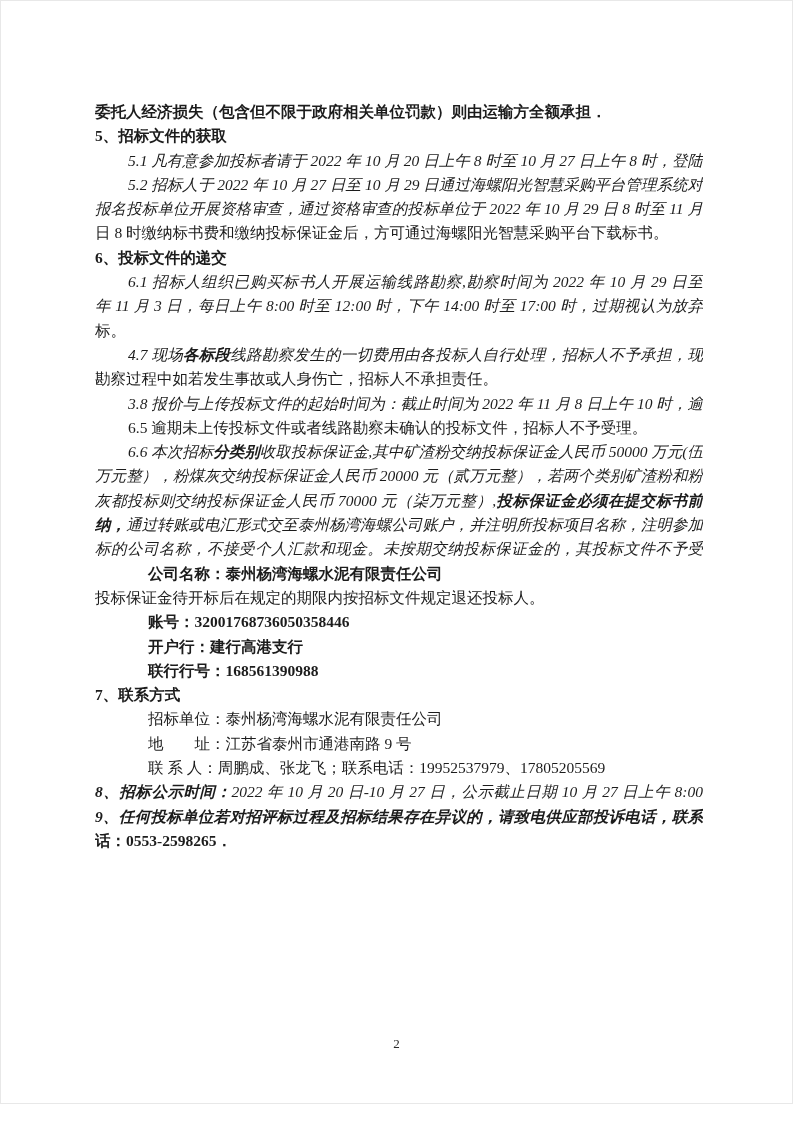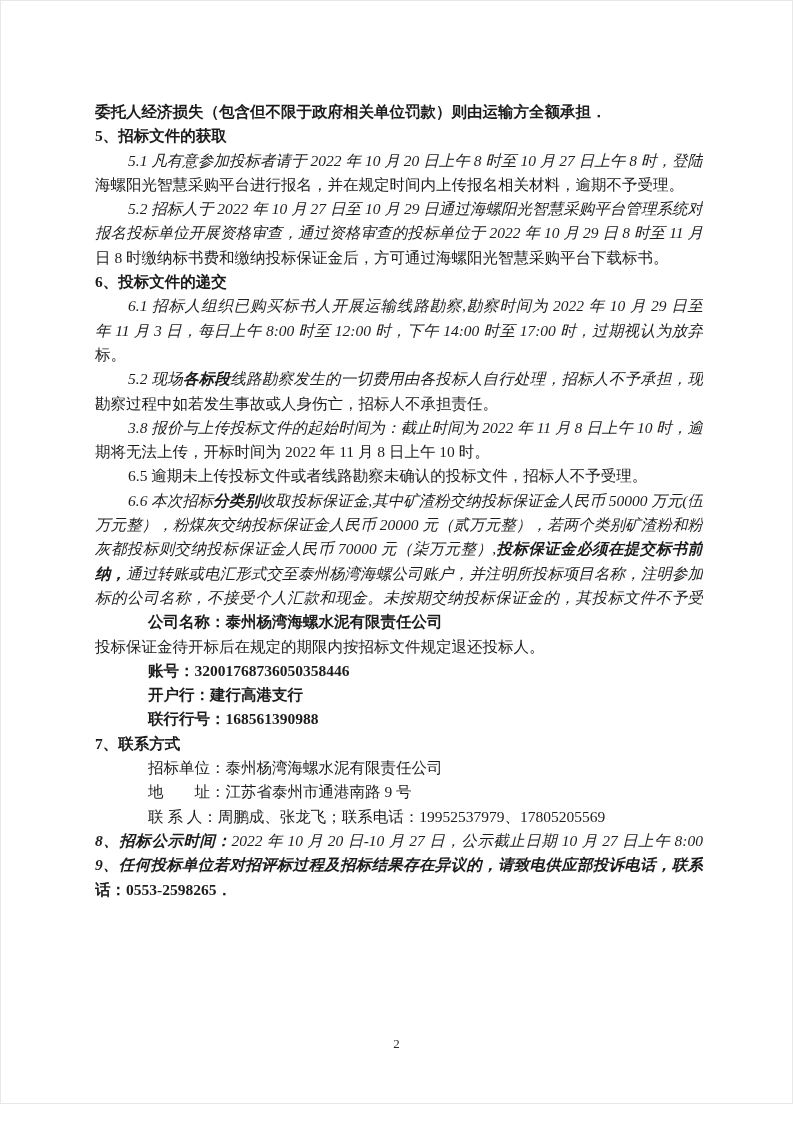--- a/index.html
+++ b/index.html
@@ -50,32 +50,30 @@
   }
 </style>
 </head>
 <body>
 
 <div class="page">
   <div class="doc-body">
       <div class="line"><span class="seg b">委托人经济损失（包含但不限于政府相关单位罚款）则由运输方全额承担．</span></div>
       <div class="line"><span class="seg b">5、招标文件的获取</span></div>
       <div class="line indent-para fill"><span class="seg">5.1 凡有意参加投标者请于 2022 年 10 月 20 日上午 8 时至 10 月 27 日上午 8 时，登陆</span></div>
-      <div class="line"><span class="seg">海螺阳光智慧采购平台进行报名，并在规定时间内上传报名相关材料，逾期不予受理。</span></div>
       <div class="line indent-para fill"><span class="seg">5.2 招标人于 2022 年 10 月 27 日至 10 月 29 日通过海螺阳光智慧采购平台管理系统对</span></div>
       <div class="line fill"><span class="seg">报名投标单位开展资格审查，通过资格审查的投标单位于 2022 年 10 月 29 日 8 时至 11 月 3</span></div>
       <div class="line"><span class="seg">日 8 时缴纳标书费和缴纳投标保证金后，方可通过海螺阳光智慧采购平台下载标书。</span></div>
       <div class="line"><span class="seg b">6、投标文件的递交</span></div>
       <div class="line indent-para fill"><span class="seg">6.1 招标人组织已购买标书人开展运输线路勘察,勘察时间为 2022 年 10 月 29 日至 2022</span></div>
       <div class="line fill"><span class="seg">年 11 月 3 日，每日上午 8:00 时至 12:00 时，下午 14:00 时至 17:00 时，过期视认为放弃投</span></div>
       <div class="line"><span class="seg">标。</span></div>
-      <div class="line indent-para fill"><span class="seg">5.2 现场</span><span class="seg b">各标段</span><span class="seg">线路勘察发生的一切费用由各投标人自行处理，招标人不予承担，现场</span></div>
+      <div class="line indent-para fill"><span class="seg">4.7 现场</span><span class="seg b">各标段</span><span class="seg">线路勘察发生的一切费用由各投标人自行处理，招标人不予承担，现场</span></div>
       <div class="line"><span class="seg">勘察过程中如若发生事故或人身伤亡，招标人不承担责任。</span></div>
       <div class="line indent-para fill"><span class="seg">3.8 报价与上传投标文件的起始时间为：截止时间为 2022 年 11 月 8 日上午 10 时，逾</span></div>
-      <div class="line"><span class="seg">期将无法上传，开标时间为 2022 年 11 月 8 日上午 10 时。</span></div>
       <div class="line indent-para"><span class="seg">6.5 逾期未上传投标文件或者线路勘察未确认的投标文件，招标人不予受理。</span></div>
       <div class="line indent-para fill"><span class="seg">6.6 本次招标</span><span class="seg b">分类别</span><span class="seg">收取投标保证金,其中矿渣粉交纳投标保证金人民币 50000 万元(伍</span></div>
       <div class="line fill"><span class="seg">万元整），粉煤灰交纳投标保证金人民币 20000 元（贰万元整），若两个类别矿渣粉和粉煤</span></div>
       <div class="line fill"><span class="seg">灰都投标则交纳投标保证金人民币 70000 元（柒万元整）,</span><span class="seg b">投标保证金必须在提交标书前交</span></div>
       <div class="line fill"><span class="seg b">纳，</span><span class="seg">通过转账或电汇形式交至泰州杨湾海螺公司账户，并注明所投标项目名称，注明参加投</span></div>
       <div class="line fill"><span class="seg">标的公司名称，不接受个人汇款和现金。未按期交纳投标保证金的，其投标文件不予受理。</span></div>
       <div class="line indent-sub"><span class="seg b">公司名称：泰州杨湾海螺水泥有限责任公司</span></div>
       <div class="line"><span class="seg">投标保证金待开标后在规定的期限内按招标文件规定退还投标人。</span></div>
       <div class="line indent-sub"><span class="seg b">账号：32001768736050358446</span></div>
       <div class="line indent-sub"><span class="seg b">开户行：建行高港支行</span></div>

